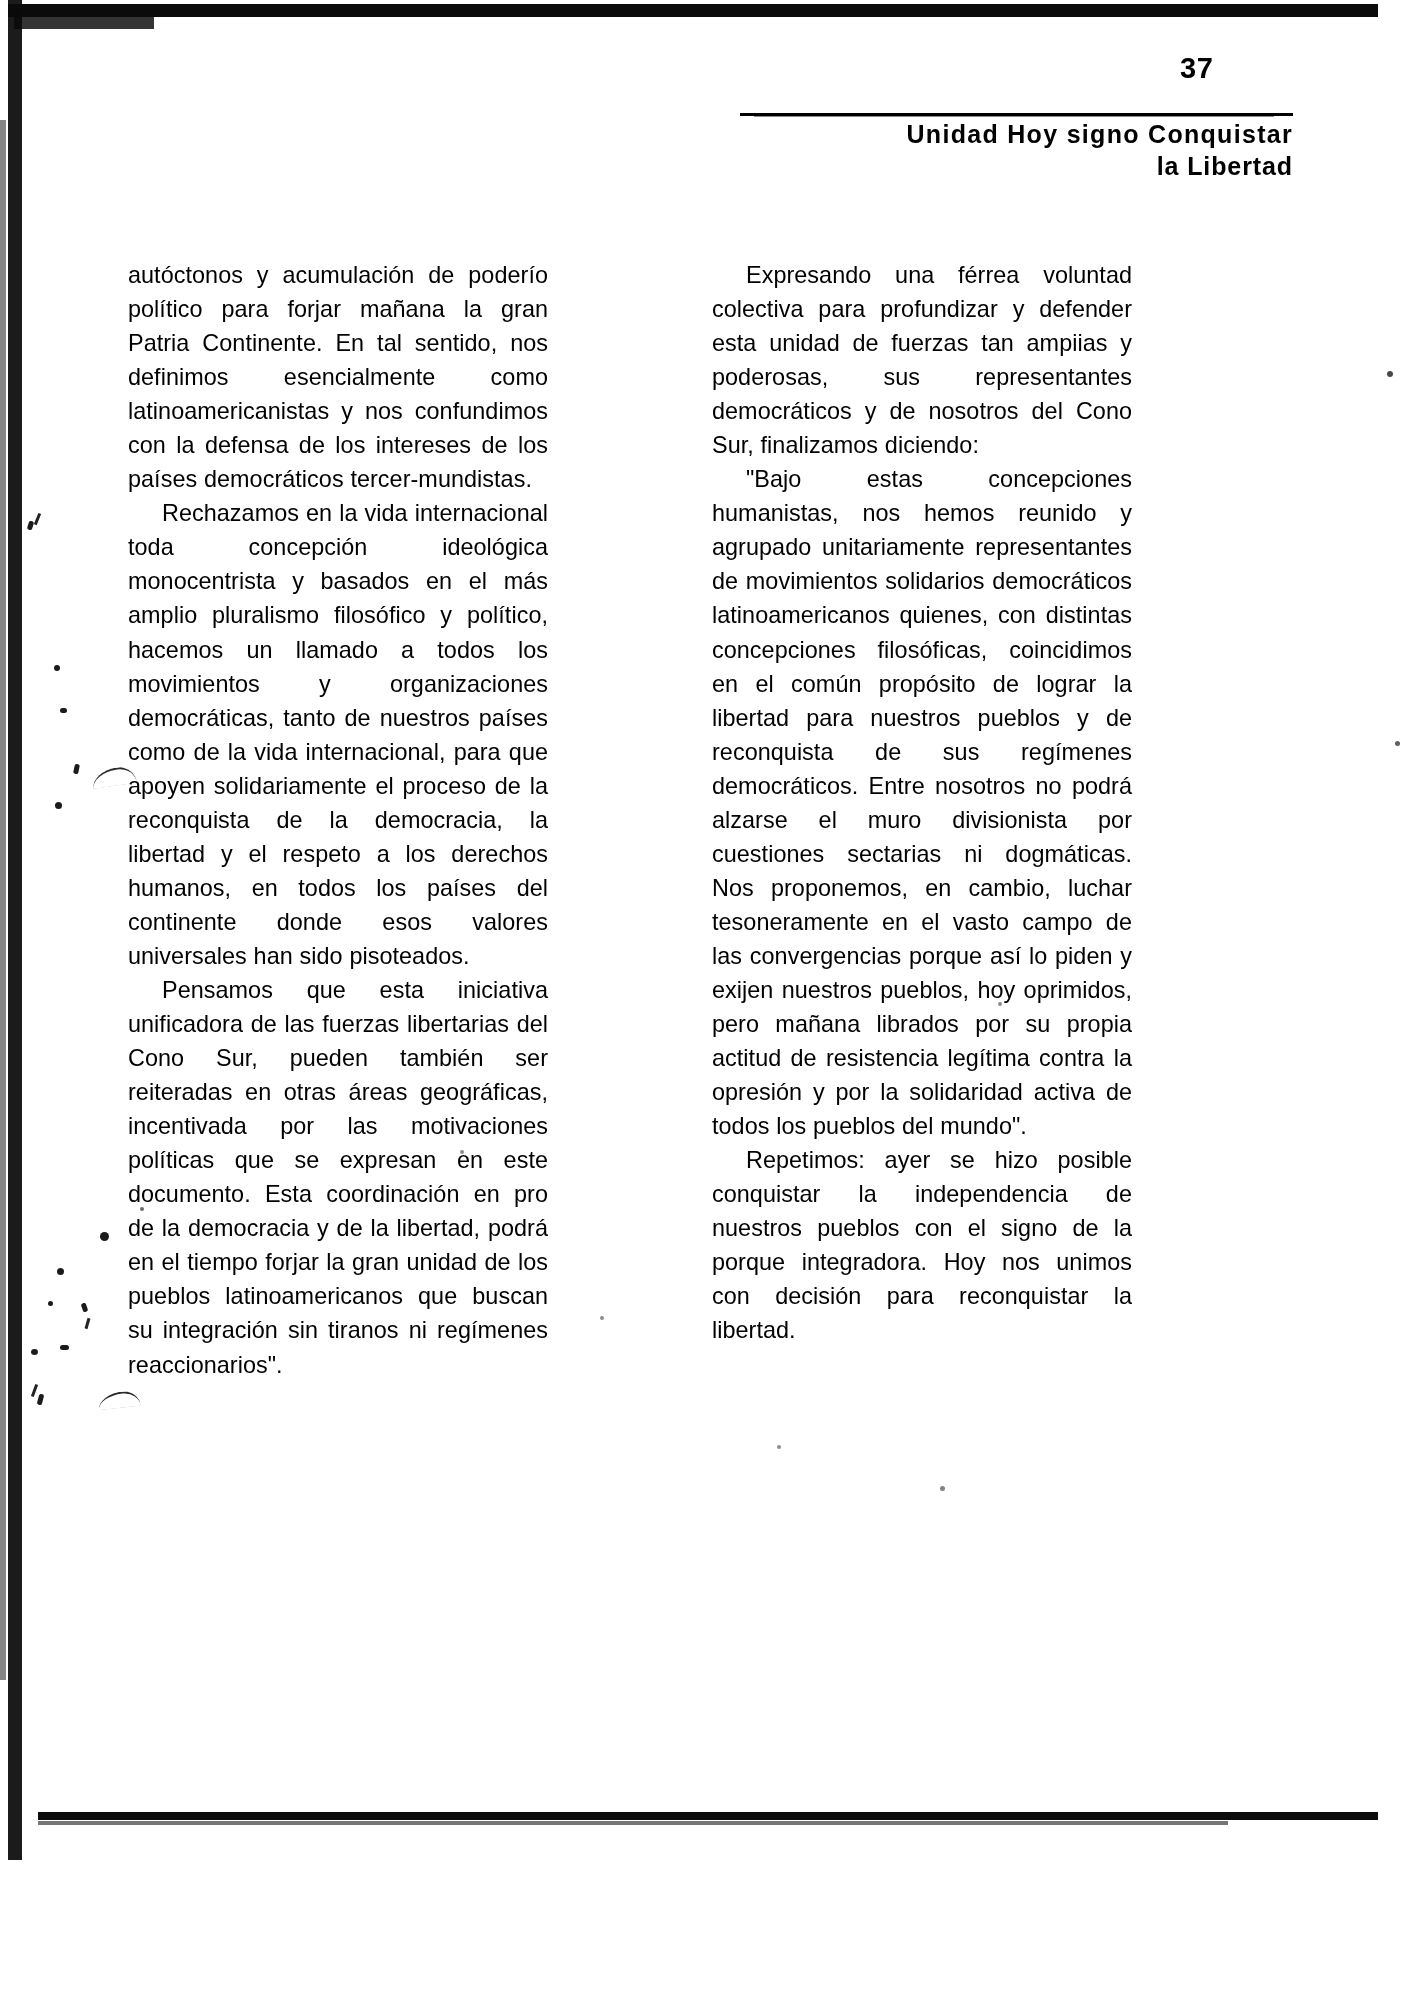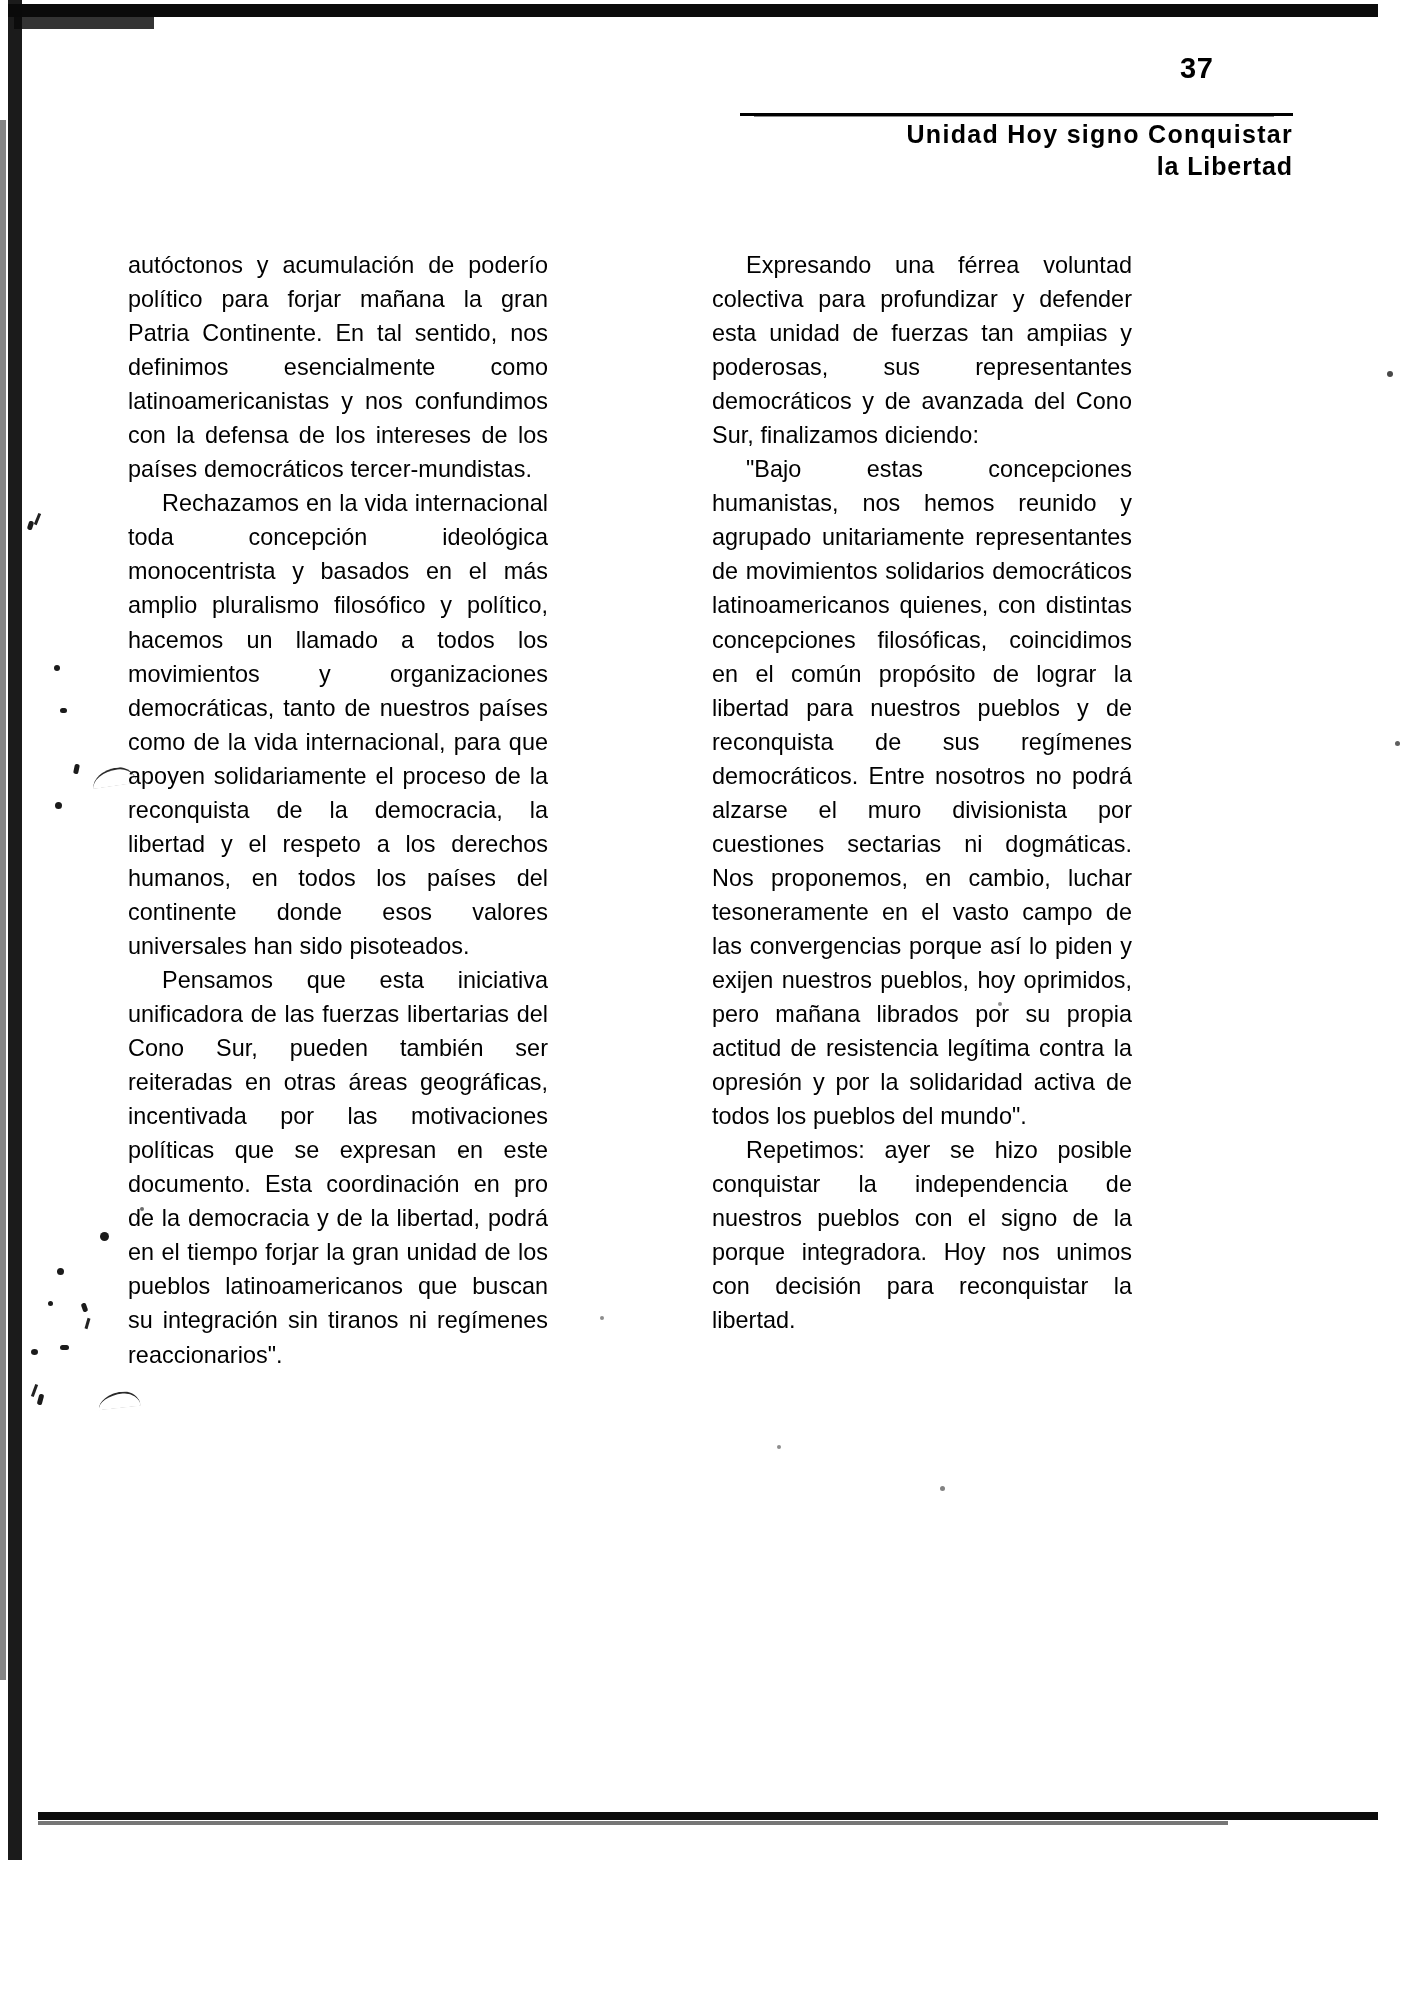--- a/index.html
+++ b/index.html
@@ -100,21 +100,21 @@
     line-height: 1.28;
     letter-spacing: .2px;
   }
   .running-head .rh-line { display: block; }
   .running-head .rh-line.l1 { letter-spacing: 1.3px; }
   .running-head .rh-line.l2 { letter-spacing: .9px; }
 
   
   .col {
     position: absolute;
-    top: 248px;
+    top: 258px;
     width: 420px;
     font-size: 23.4px;
     line-height: 1.455;
     text-align: justify;
     text-justify: inter-word;
     letter-spacing: .05px;
     word-spacing: .2px;
   }
   .col-left  { left: 128px; }
   .col-right { left: 712px; }
@@ -162,21 +162,21 @@
     <span class="rh-line l2">la Libertad</span>
   </div>
 
   <div class="col col-left">
     <p class="no-indent">autóctonos y acumulación de poderío político para forjar mañana la gran Patria Continente. En tal sentido, nos definimos esencialmente como latinoamericanistas y nos confundimos con la defensa de los intereses de los países democráticos tercer-mundistas.</p>
     <p>Rechazamos en la vida internacional toda concepción ideológica monocentrista y basados en el más amplio pluralismo filosófico y político, hacemos un llamado a todos los movimientos y organizaciones democráticas, tanto de nuestros países como de la vida internacional, para que apoyen solidariamente el proceso de la reconquista de la democracia, la libertad y el respeto a los derechos humanos, en todos los países del continente donde esos valores universales han sido pisoteados.</p>
     <p>Pensamos que esta iniciativa unificadora de las fuerzas libertarias del Cono Sur, pueden también ser reiteradas en otras áreas geográficas, incentivada por las motivaciones políticas que se expresan en este documento. Esta coordinación en pro de la democracia y de la libertad, podrá en el tiempo forjar la gran unidad de los pueblos latinoamericanos que buscan su integración sin tiranos ni regímenes reaccionarios".</p>
   </div>
 
   <div class="col col-right">
-    <p>Expresando una férrea voluntad colectiva para profundizar y defender esta unidad de fuerzas tan ampiias y poderosas, sus representantes democráticos y de avanzada del Cono Sur, finalizamos diciendo:</p>
+    <p>Expresando una férrea voluntad colectiva para profundizar y defender esta unidad de fuerzas tan ampiias y poderosas, sus representantes democráticos y de nosotros del Cono Sur, finalizamos diciendo:</p>
     <p>"Bajo estas concepciones humanistas, nos hemos reunido y agrupado unitariamente representantes de movimientos solidarios democráticos latinoamericanos quienes, con distintas concepciones filosóficas, coincidimos en el común propósito de lograr la libertad para nuestros pueblos y de reconquista de sus regímenes democráticos. Entre nosotros no podrá alzarse el muro divisionista por cuestiones sectarias ni dogmáticas. Nos proponemos, en cambio, luchar tesoneramente en el vasto campo de las convergencias porque así lo piden y exijen nuestros pueblos, hoy oprimidos, pero mañana librados por su propia actitud de resistencia legítima contra la opresión y por la solidaridad activa de todos los pueblos del mundo".</p>
     <p>Repetimos: ayer se hizo posible conquistar la independencia de nuestros pueblos con el signo de la porque integradora. Hoy nos unimos con decisión para reconquistar la libertad.</p>
   </div>
 
   <div class="speck" style="left:28px;  top:521px;  width:5px;  height:9px;  border-radius:2px; transform:rotate(18deg);"></div>
   <div class="speck" style="left:54px;  top:665px;  width:6px;  height:6px;"></div>
   <div class="speck" style="left:60px;  top:708px;  width:7px;  height:5px;  border-radius:3px;"></div>
   <div class="speck" style="left:55px;  top:802px;  width:7px;  height:7px;"></div>
   <div class="speck" style="left:74px;  top:764px;  width:5px;  height:10px; border-radius:2px; transform:rotate(12deg);"></div>
   <div class="speck" style="left:100px; top:1232px; width:9px;  height:9px;"></div>

